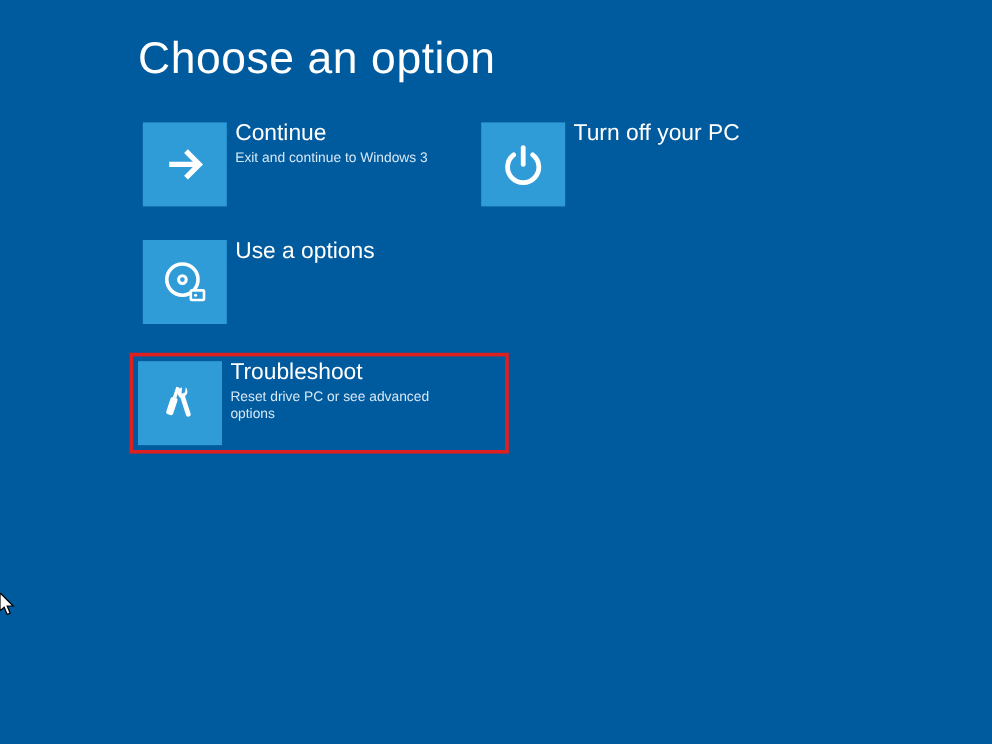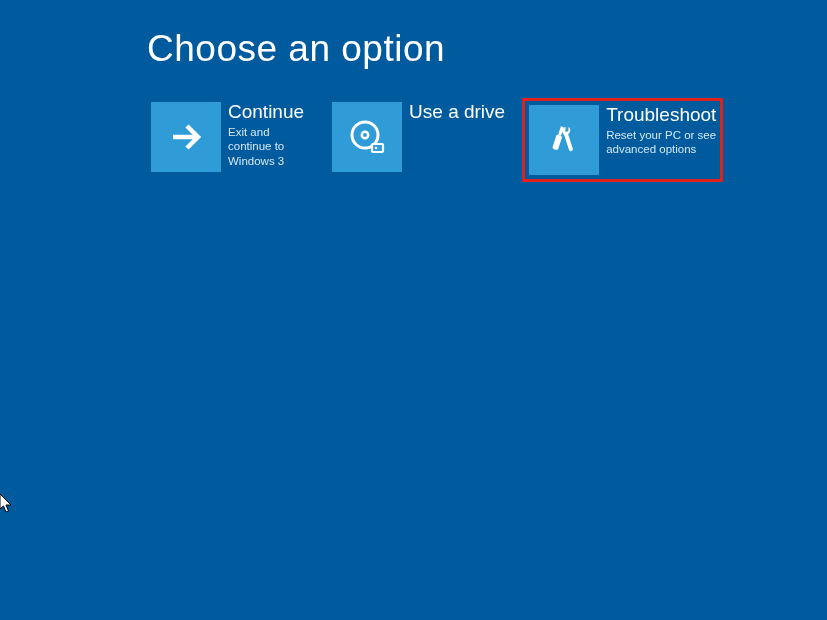--- a/index.html
+++ b/index.html
@@ -5,50 +5,49 @@
   * { box-sizing: border-box; margin: 0; padding: 0; }
   html, body { width: 827px; height: 620px; overflow: hidden; }
   body {
     background: #005a9e;
     font-family: "Segoe UI Light", "Segoe UI", -apple-system, Helvetica, Arial, sans-serif;
     color: #ffffff;
     position: relative;
   }
   .container {
     padding: 28px 12px 0 115px;
-    margin-left: 32px;
   }
   .title {
     font-size: 37px;
     font-weight: 300;
     letter-spacing: 0.5px;
     margin-bottom: 28px;
   }
   .options {
     display: flex;
     gap: 22px;
   }
   .column {
     width: 260px;
     display: flex;
-    flex-direction: row;
+    flex-direction: column;
     gap: 20px;
   }
   .tile {
     display: flex;
     align-items: flex-start;
     gap: 7px;
     cursor: pointer;
     padding: 4px;
   }
   .tile.highlighted {
     border: 3px solid #e02020;
     padding: 4px;
     margin-left: -7px;
-    width: 262px;
+    width: 316px;
   }
   .icon-box {
     width: 70px;
     height: 70px;
     background: #2f9cd8;
     flex-shrink: 0;
     display: flex;
     align-items: center;
     justify-content: center;
   }
@@ -107,21 +106,21 @@
           <svg width="42" height="42" viewBox="0 0 42 42">
             <g stroke="#ffffff" fill="none">
               <circle cx="19" cy="19" r="13" stroke-width="3"></circle>
               <circle cx="19" cy="19" r="3.2" stroke-width="2.5"></circle>
               <rect x="26" y="28" width="11" height="8" rx="1" stroke-width="2.2" fill="#2f9cd8"></rect>
               <circle cx="30" cy="32" r="1.3" fill="#ffffff" stroke="none"></circle>
             </g>
           </svg>
         </div>
         <div class="tile-text">
-          <div class="tile-title">Use a drive</div>
+          <div class="tile-title">Use a options</div>
         </div>
       </div>
 
       <div class="tile highlighted">
         <div class="icon-box">
           <svg width="42" height="42" viewBox="0 0 42 42">
             <g stroke="#ffffff" fill="#ffffff">
 
               <g transform="rotate(18 15 21)">
                 <rect x="13.5" y="7" width="3" height="9" fill="#ffffff" stroke="none"></rect>
@@ -129,25 +128,42 @@
               </g>
 
               <g transform="rotate(-18 27 21)">
                 <path d="M27 7 a5 5 0 0 0 -4 8 l0 15 a2 2 0 0 0 4 0 l0 -15 a5 5 0 0 0 3 -7 l-2 4 -3 0 z" fill="#ffffff" stroke="none"></path>
               </g>
             </g>
           </svg>
         </div>
         <div class="tile-text">
           <div class="tile-title">Troubleshoot</div>
-          <div class="tile-desc">Reset your PC or see advanced options</div>
+          <div class="tile-desc">Reset drive PC or see advanced options</div>
         </div>
       </div>
 
     </div>
 
+    <div class="column">
+
+      <div class="tile">
+        <div class="icon-box">
+          <svg width="42" height="42" viewBox="0 0 42 42">
+            <g stroke="#ffffff" stroke-width="4" fill="none" stroke-linecap="round">
+              <path d="M 13 13 A 13 13 0 1 0 29 13"></path>
+              <line x1="21" y1="7" x2="21" y2="21"></line>
+            </g>
+          </svg>
+        </div>
+        <div class="tile-text">
+          <div class="tile-title">Turn off your PC</div>
+        </div>
+      </div>
+
+    </div>
 
   </div>
 </div>
 
 <svg class="cursor" width="14" height="20" viewBox="0 0 14 20">
   <path d="M0 0 L0 15 L3.5 12 L6 18 L8.5 17 L6 11 L11 11 Z" fill="#ffffff" stroke="#000000" stroke-width="1"></path>
 </svg>
 
 </body></html>

